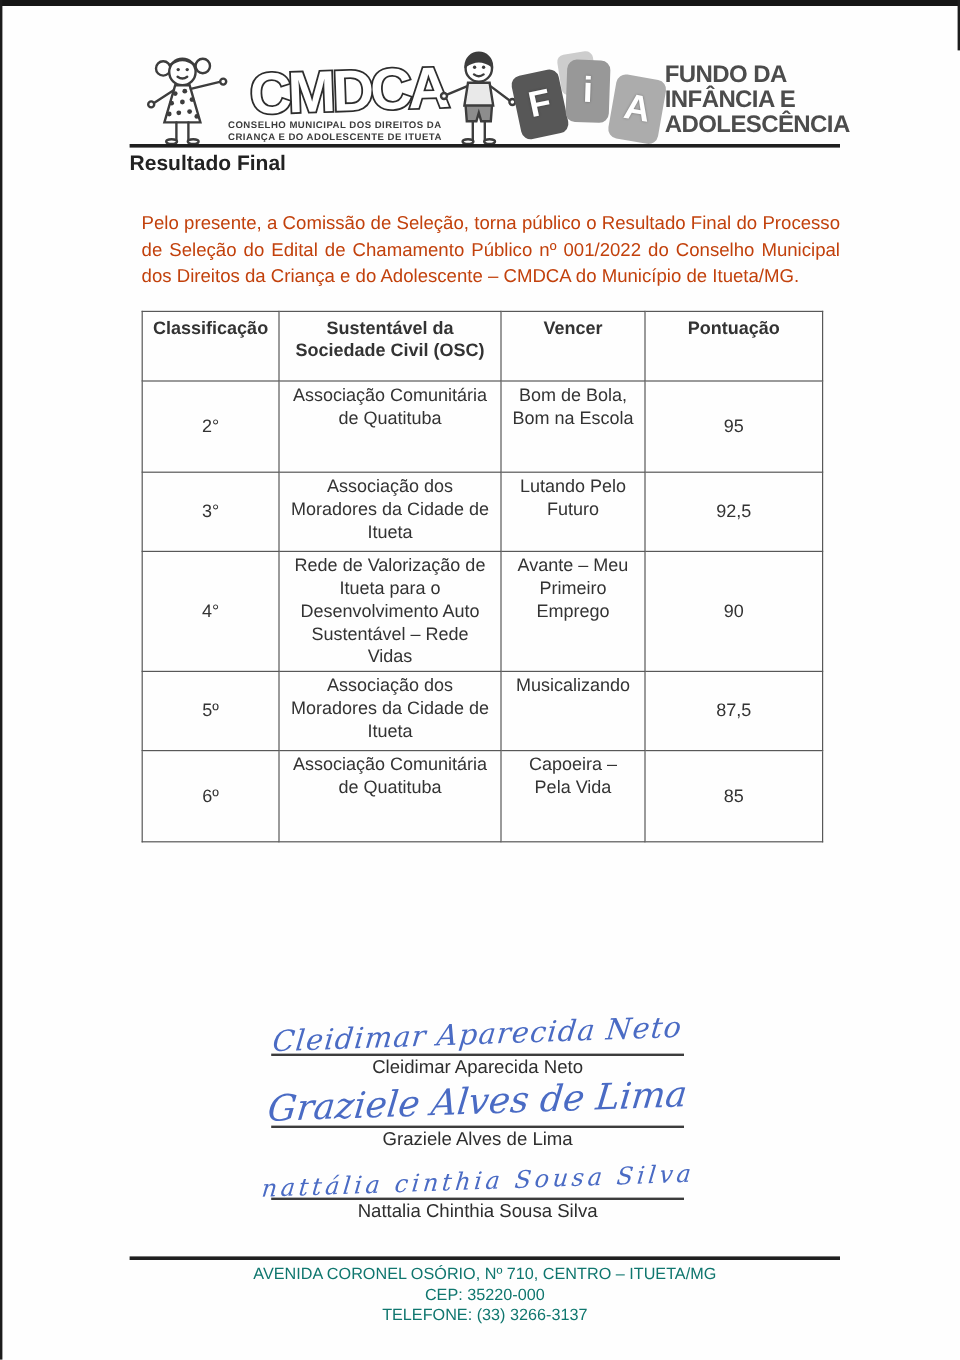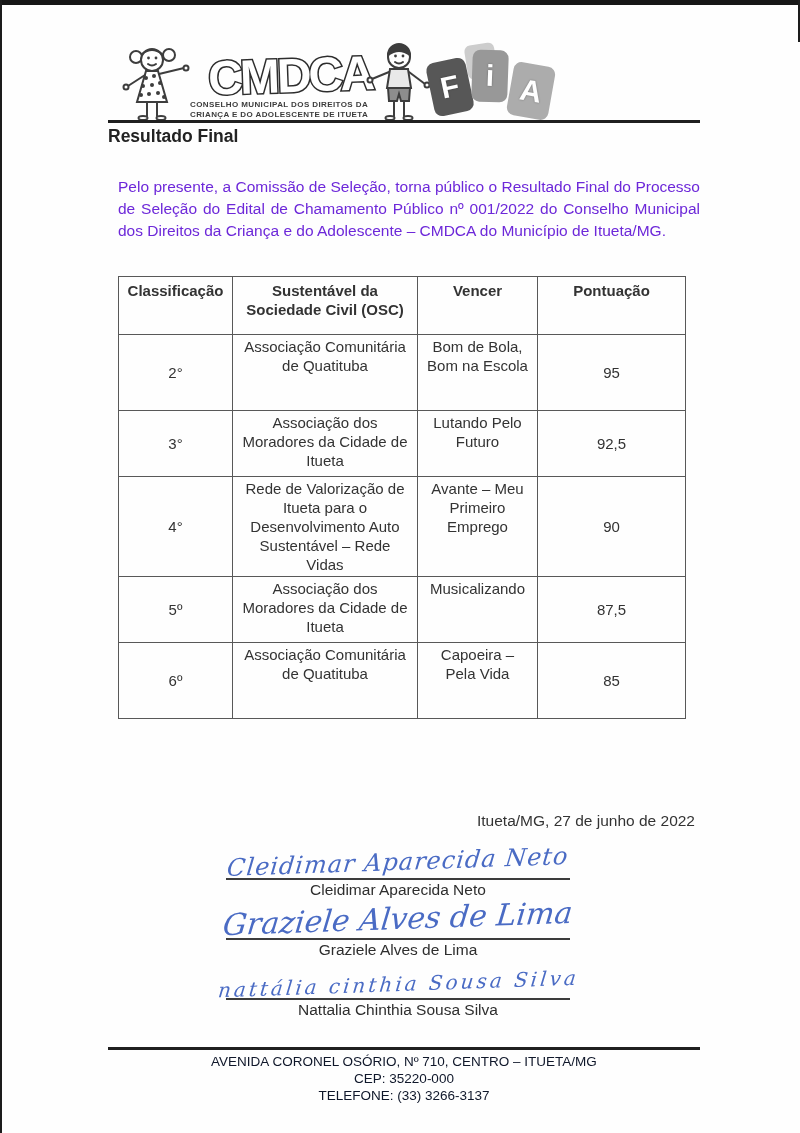--- a/index.html
+++ b/index.html
@@ -38,27 +38,27 @@
   }
   .header-rule{position:absolute;left:108px;top:120px;width:592px;height:3px;background:#1f1f1f;}
 
   
   .doc-title{
     position:absolute;left:108px;top:126px;width:592px;
     font-size:17.5px;font-weight:bold;color:#222222;
   }
   .intro{
     position:absolute;left:118px;top:160px;width:582px;
-    font-size:15.5px;line-height:22px;text-align:justify;color:#6d28d9;
+    font-size:15.5px;line-height:22px;text-align:justify;color:#c2410c;
   }
 
   table.results{
     position:absolute;left:118px;top:259px;width:567px;
     border-collapse:collapse;table-layout:fixed;
-    font-size:15px;line-height:19px;color:#333333;margin-top:17px;
+    font-size:15px;line-height:19px;color:#333333;
   }
   table.results th,table.results td{
     border:1.5px solid #585858;padding:2px 8px;text-align:center;
     overflow:hidden;
   }
   table.results th{font-weight:bold;vertical-align:top;padding-top:4px;}
   td.rank{vertical-align:middle;}
   td.rank.top{vertical-align:top;padding-top:3px;}
   td.osc,td.project{vertical-align:top;padding-top:3px;}
   td.score{vertical-align:middle;}
@@ -83,21 +83,21 @@
   .sig1 .sig-hand{height:38px;font-size:24px;letter-spacing:1px;}
   .sig2 .sig-hand{height:42px;font-size:30px;letter-spacing:0;}
   .sig3 .sig-hand{height:36px;font-size:20px;letter-spacing:3px;}
   .sig-hand span{display:inline-block;transform:rotate(-2deg) skewX(-8deg);padding-bottom:2px;}
   .sig-print{font-size:15.5px;color:#2e2e2e;margin-top:1px;}
 
   
   .footer{
     position:absolute;left:108px;top:1047px;width:592px;
     border-top:3px solid #1f1f1f;padding-top:3px;
-    text-align:center;font-size:13.5px;line-height:17px;color:#0f172a;
+    text-align:center;font-size:13.5px;line-height:17px;color:#0f766e;
   }
 </style>
 </head>
 <body>
 
 <div class="page">
 
   <div class="scan-edge-top"></div>
   <div class="scan-edge-left"></div>
   <div class="scan-edge-right"></div>
@@ -170,20 +170,25 @@
         <span>F</span>
       </div>
     <div class="tile tile-i">
         <span>i</span>
       </div>
     <div class="tile tile-a">
         <span>A</span>
       </div>
   </div>
 
+  <div class="fund-title">
+    <div>FUNDO DA</div>
+    <div>INFÂNCIA E</div>
+    <div>ADOLESCÊNCIA</div>
+  </div>
 
   <div class="header-rule"></div>
 
   <div class="doc-title">Resultado Final</div>
 
   <p class="intro">Pelo presente, a Comissão de Seleção, torna público o Resultado Final do Processo de Seleção do Edital de Chamamento Público nº 001/2022 do Conselho Municipal dos Direitos da Criança e do Adolescente – CMDCA do Município de Itueta/MG.</p>
 
   <table class="results">
     <colgroup>
       <col style="width:114px">
@@ -224,21 +229,20 @@
       </tr>
       <tr class="r6">
         <td class="rank">6º</td>
         <td class="osc">Associação Comunitária de Quatituba</td>
         <td class="project">Capoeira – Pela Vida</td>
         <td class="score">85</td>
       </tr>
     </tbody>
   </table>
 
-  <div class="date-line">Itueta/MG, 27 de junho de 2022</div>
 
   <div class="sig-block sig1">
     <div class="sig-hand">
       <span>Cleidimar Aparecida Neto</span>
     </div>
     <div class="sig-print">Cleidimar Aparecida Neto</div>
   </div>
 
   <div class="sig-block sig2">
     <div class="sig-hand">

